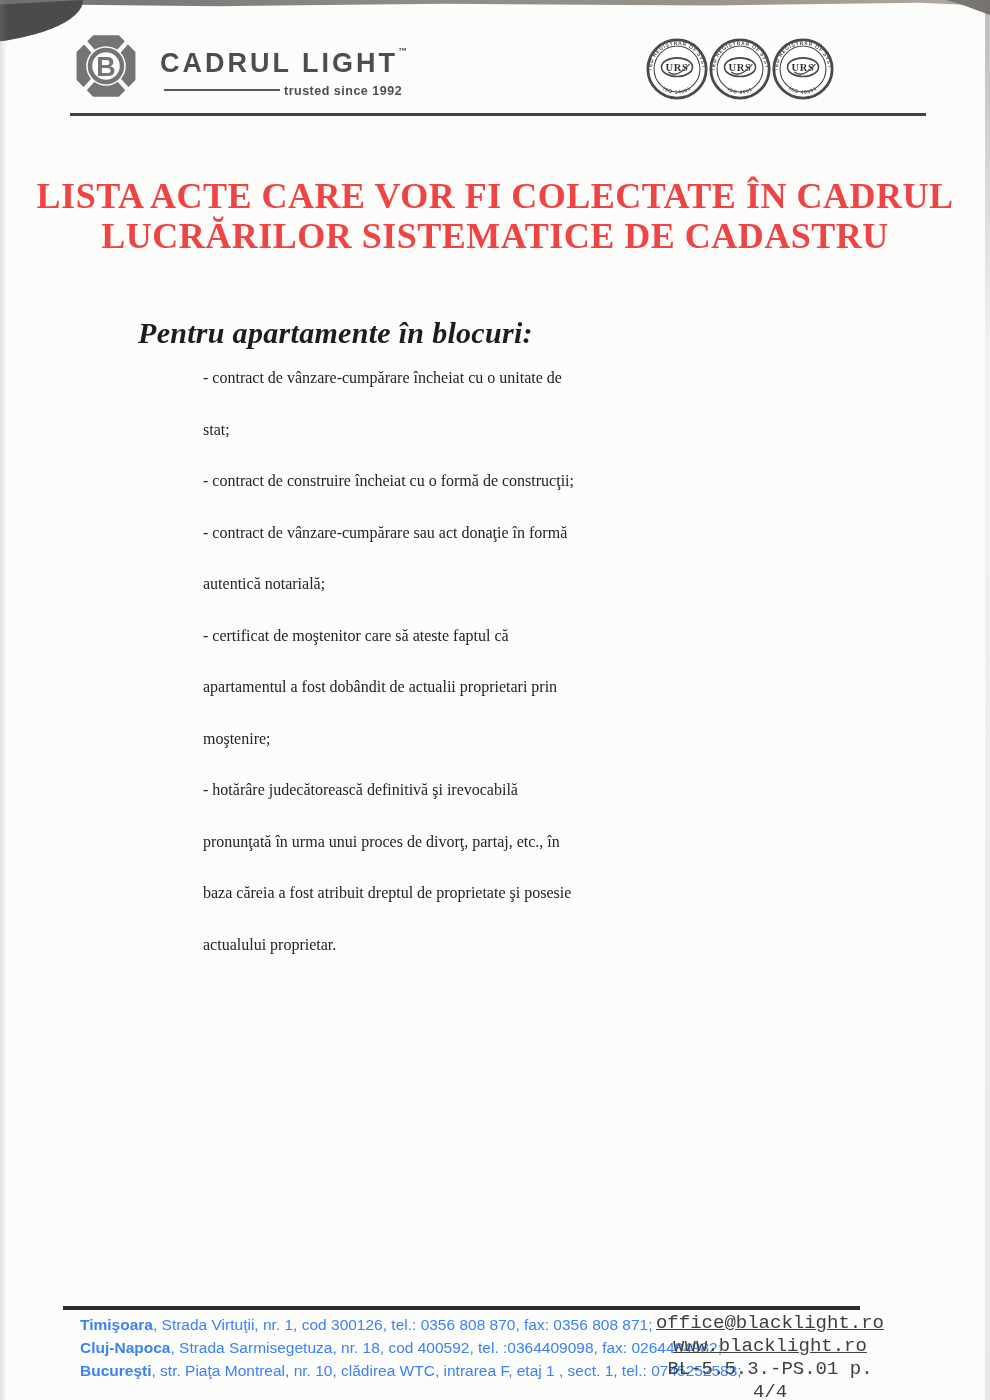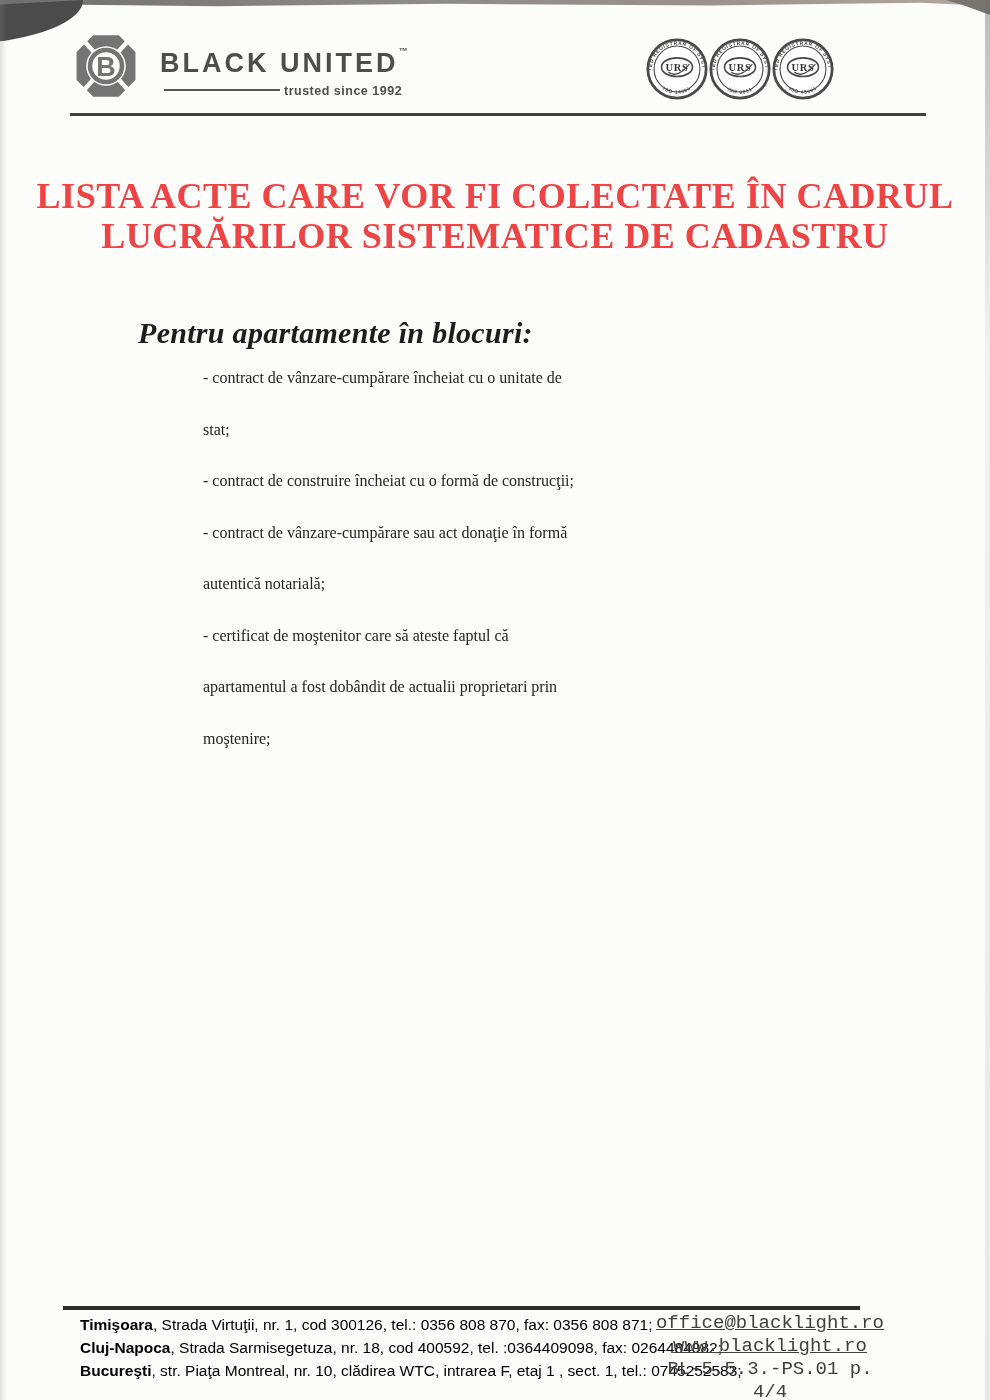--- a/index.html
+++ b/index.html
@@ -36,21 +36,21 @@
     font-size:36px;line-height:40px;color:#ef4444;letter-spacing:.5px;margin-top:30px;}
   
   .section-heading{position:absolute;left:138px;top:316px;font-weight:bold;font-style:italic;
     font-size:30px;color:#1d1d1d;letter-spacing:.3px;}
   .doc-list{position:absolute;left:203px;top:352px;width:760px;font-size:16px;
     line-height:51.5px;color:#242424;}
   .doc-list p{margin:0;white-space:pre-wrap;}
   
   .footer-rule{position:absolute;left:63px;top:1306px;width:797px;height:4px;background:#2c2c2c;}
   .footer-left{position:absolute;left:80px;top:1313px;font-family:"Liberation Sans",sans-serif;
-    font-size:15.5px;line-height:23px;color:#000000;white-space:nowrap;}
+    font-size:15.5px;line-height:23px;color:#3b82f6;white-space:nowrap;}
   .footer-left .city{font-weight:bold;}
   .footer-right{position:absolute;left:652px;top:1312px;width:236px;text-align:center;
     font-family:Liberation Mono, monospace;font-size:19px;line-height:23px;color:#404040;}
   .footer-right .link{text-decoration:underline;}
 </style>
 </head>
 <body>
 
 <div class="page">
 
@@ -63,21 +63,21 @@
   <svg class="logo" viewBox="0 0 100 104">
     <polygon points="30,4 70,4 96,30 96,74 70,100 30,100 4,74 4,30" fill="#747474"></polygon>
     <g fill="#fcfcfb">
       <rect x="-14" y="48" width="128" height="7" transform="rotate(48 50 52)"></rect>
       <rect x="-14" y="48" width="128" height="7" transform="rotate(-48 50 52)"></rect>
     </g>
     <circle cx="50" cy="52" r="31" fill="#fcfcfb"></circle>
     <circle cx="50" cy="52" r="25" fill="none" stroke="#747474" stroke-width="7"></circle>
     <text x="50" y="67" text-anchor="middle" font-size="42" font-weight="bold" font-family="Liberation Sans, sans-serif" fill="#747474">B</text>
   </svg>
-  <div class="brand"><span>BLACK UNITED</span><sup>™</sup></div>
+  <div class="brand"><span>CADRUL LIGHT</span><sup>™</sup></div>
   <div class="tagline">
     <span class="tagline-rule"></span>
     <span class="tagline-text">trusted since 1992</span>
   </div>
 
   <div class="badges">
     <svg class="badge" viewBox="0 0 100 100">
       <defs>
         <path id="bt0" d="M 9 52 A 41 41 0 0 1 91 52"></path>
         <path id="bb0" d="M 20 76 A 39 39 0 0 0 80 76"></path>
@@ -129,20 +129,24 @@
   <div class="doc-list">
 
   <p>- contract de vânzare-cumpărare încheiat cu o unitate de
 stat;</p>
       <p>- contract de construire încheiat cu o formă de construcţii;</p>
       <p>- contract de vânzare-cumpărare sau act donaţie în formă
 autentică notarială;</p>
       <p>- certificat de moştenitor care să ateste faptul că
 apartamentul a fost dobândit de actualii proprietari prin
 moştenire;</p>
+      <p>- hotărâre judecătorească definitivă şi irevocabilă
+pronunţată în urma unui proces de divorţ, partaj, etc., în
+baza căreia a fost atribuit dreptul de proprietate şi posesie
+actualului proprietar.</p>
     </div>
 
   <div class="footer-rule"></div>
   <div class="footer-left">
 
   <div><span class="city">Timişoara</span><span>, Strada Virtuţii, nr. 1, cod 300126, tel.: 0356 808 870, fax: 0356 808 871;</span></div>
       <div><span class="city">Cluj-Napoca</span><span>, Strada Sarmisegetuza, nr. 18, cod 400592, tel. :0364409098,  fax: 0264484982;</span></div>
       <div><span class="city">Bucureşti</span><span>, str. Piaţa Montreal, nr.  10, clădirea WTC, intrarea F, etaj 1 , sect. 1, tel.: 0745252583;</span></div>
     </div>
   <div class="footer-right">

